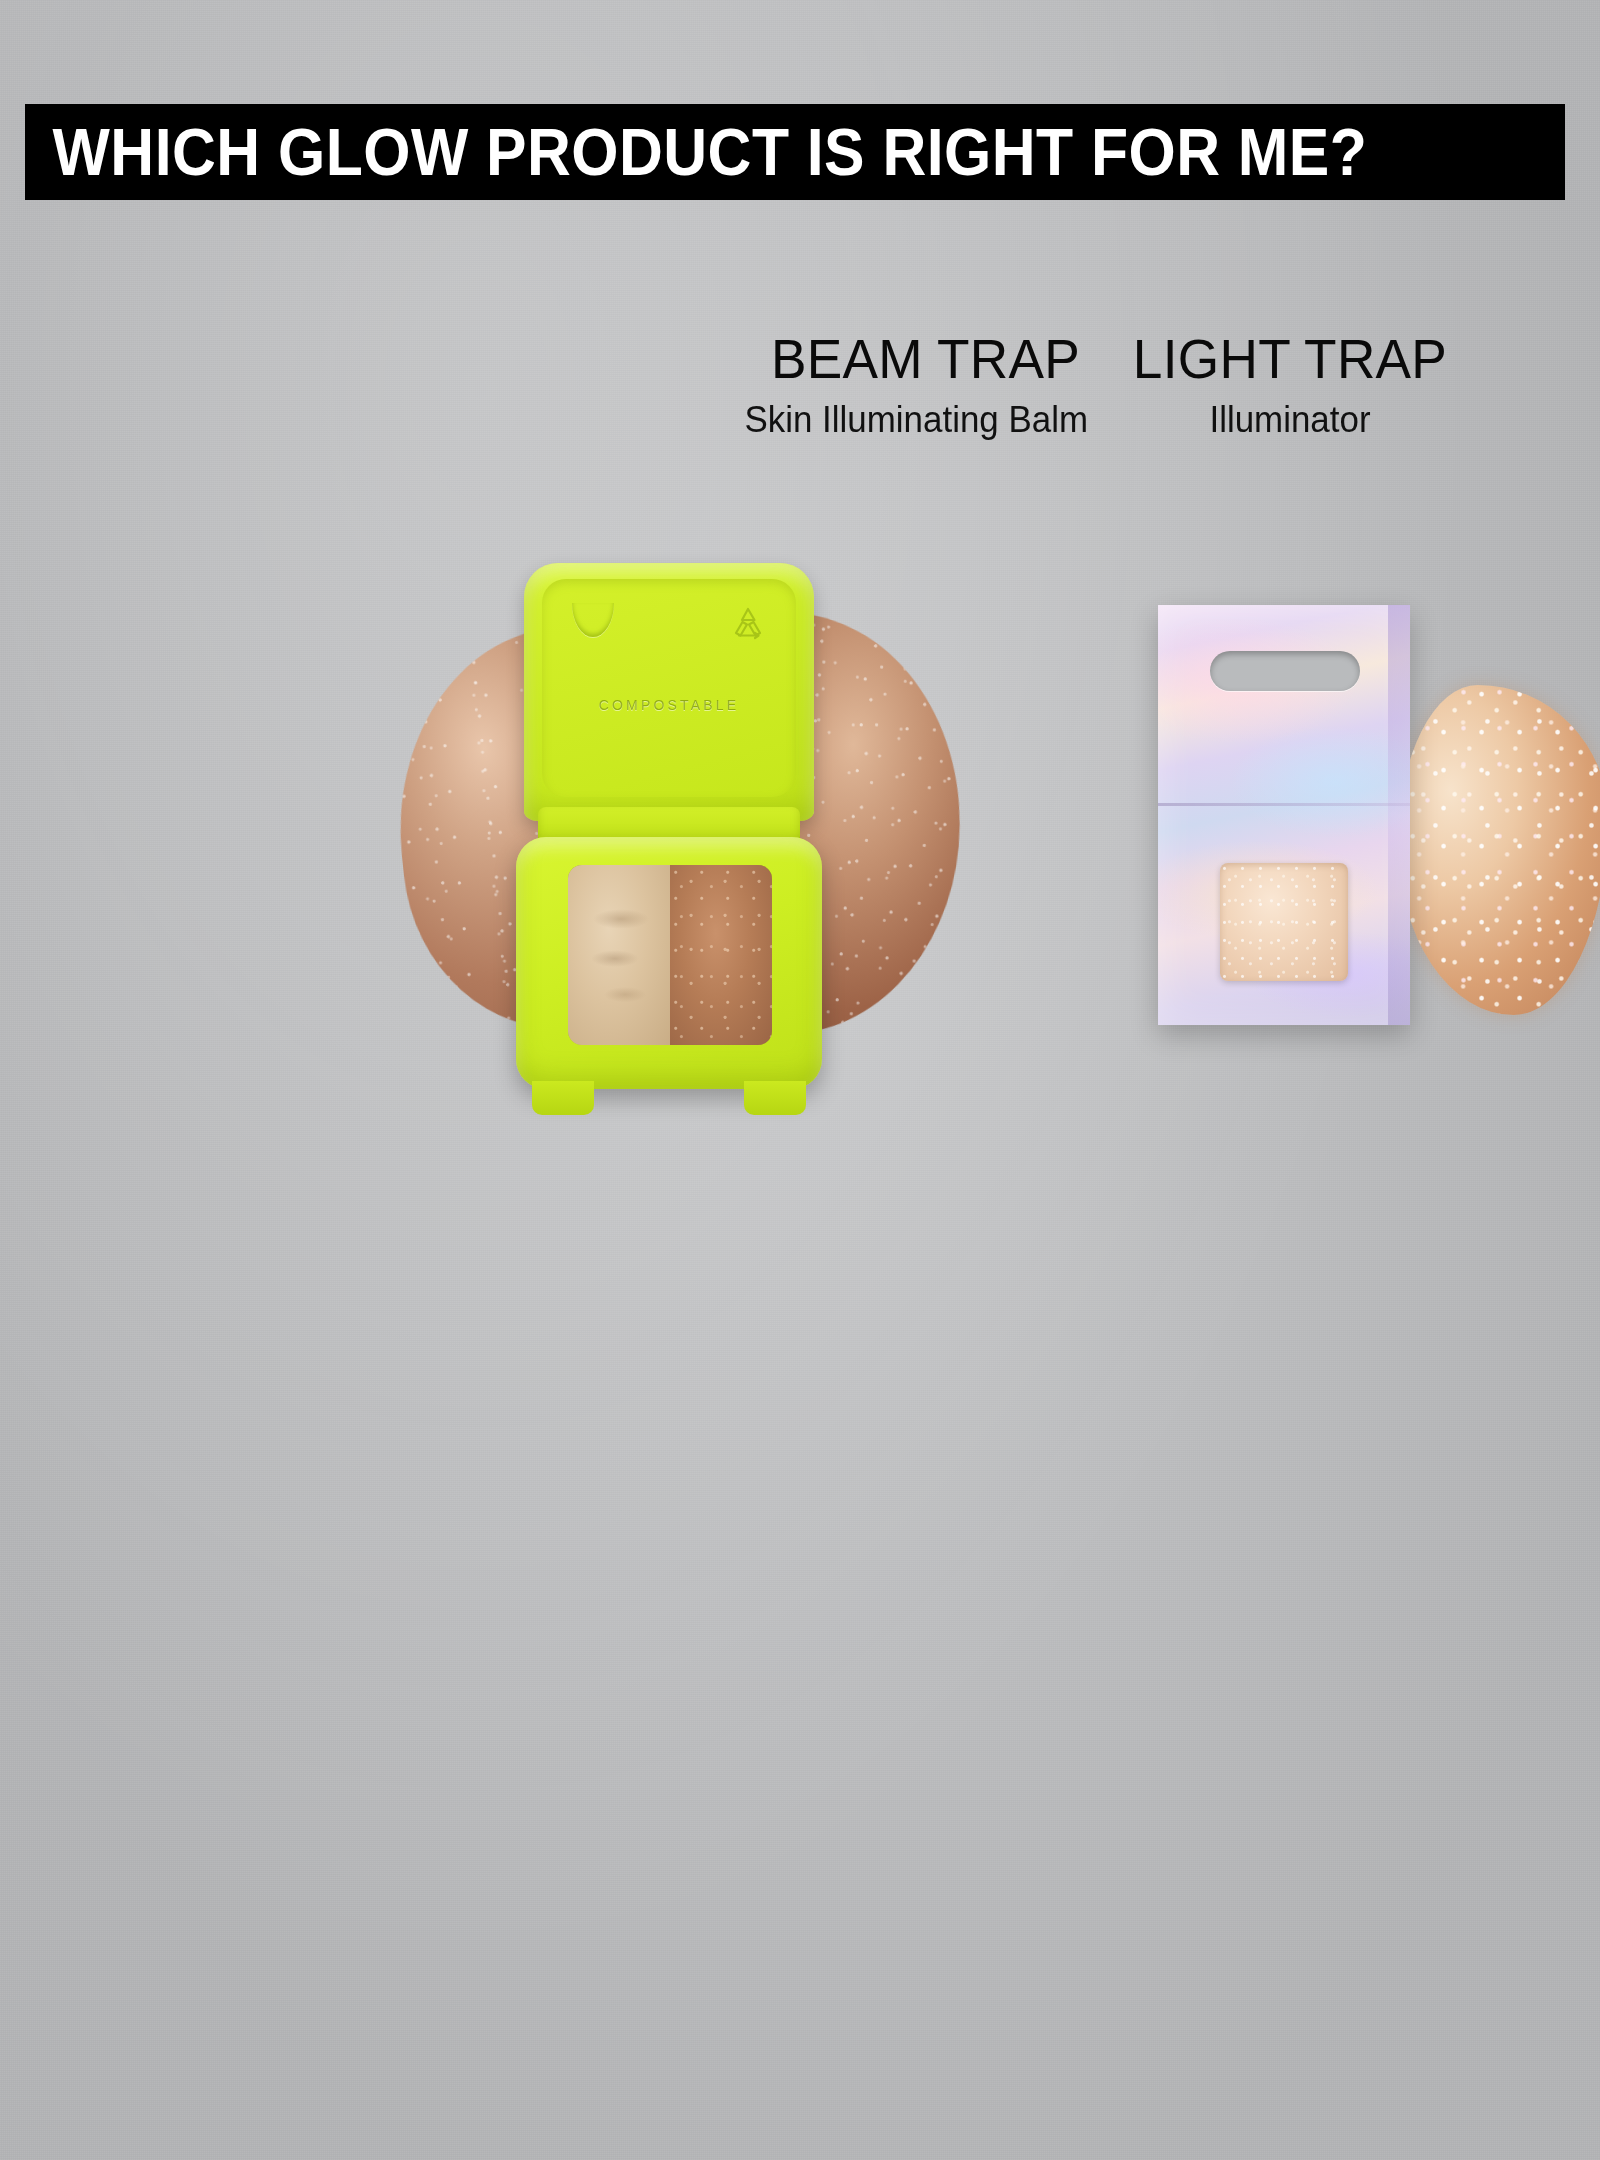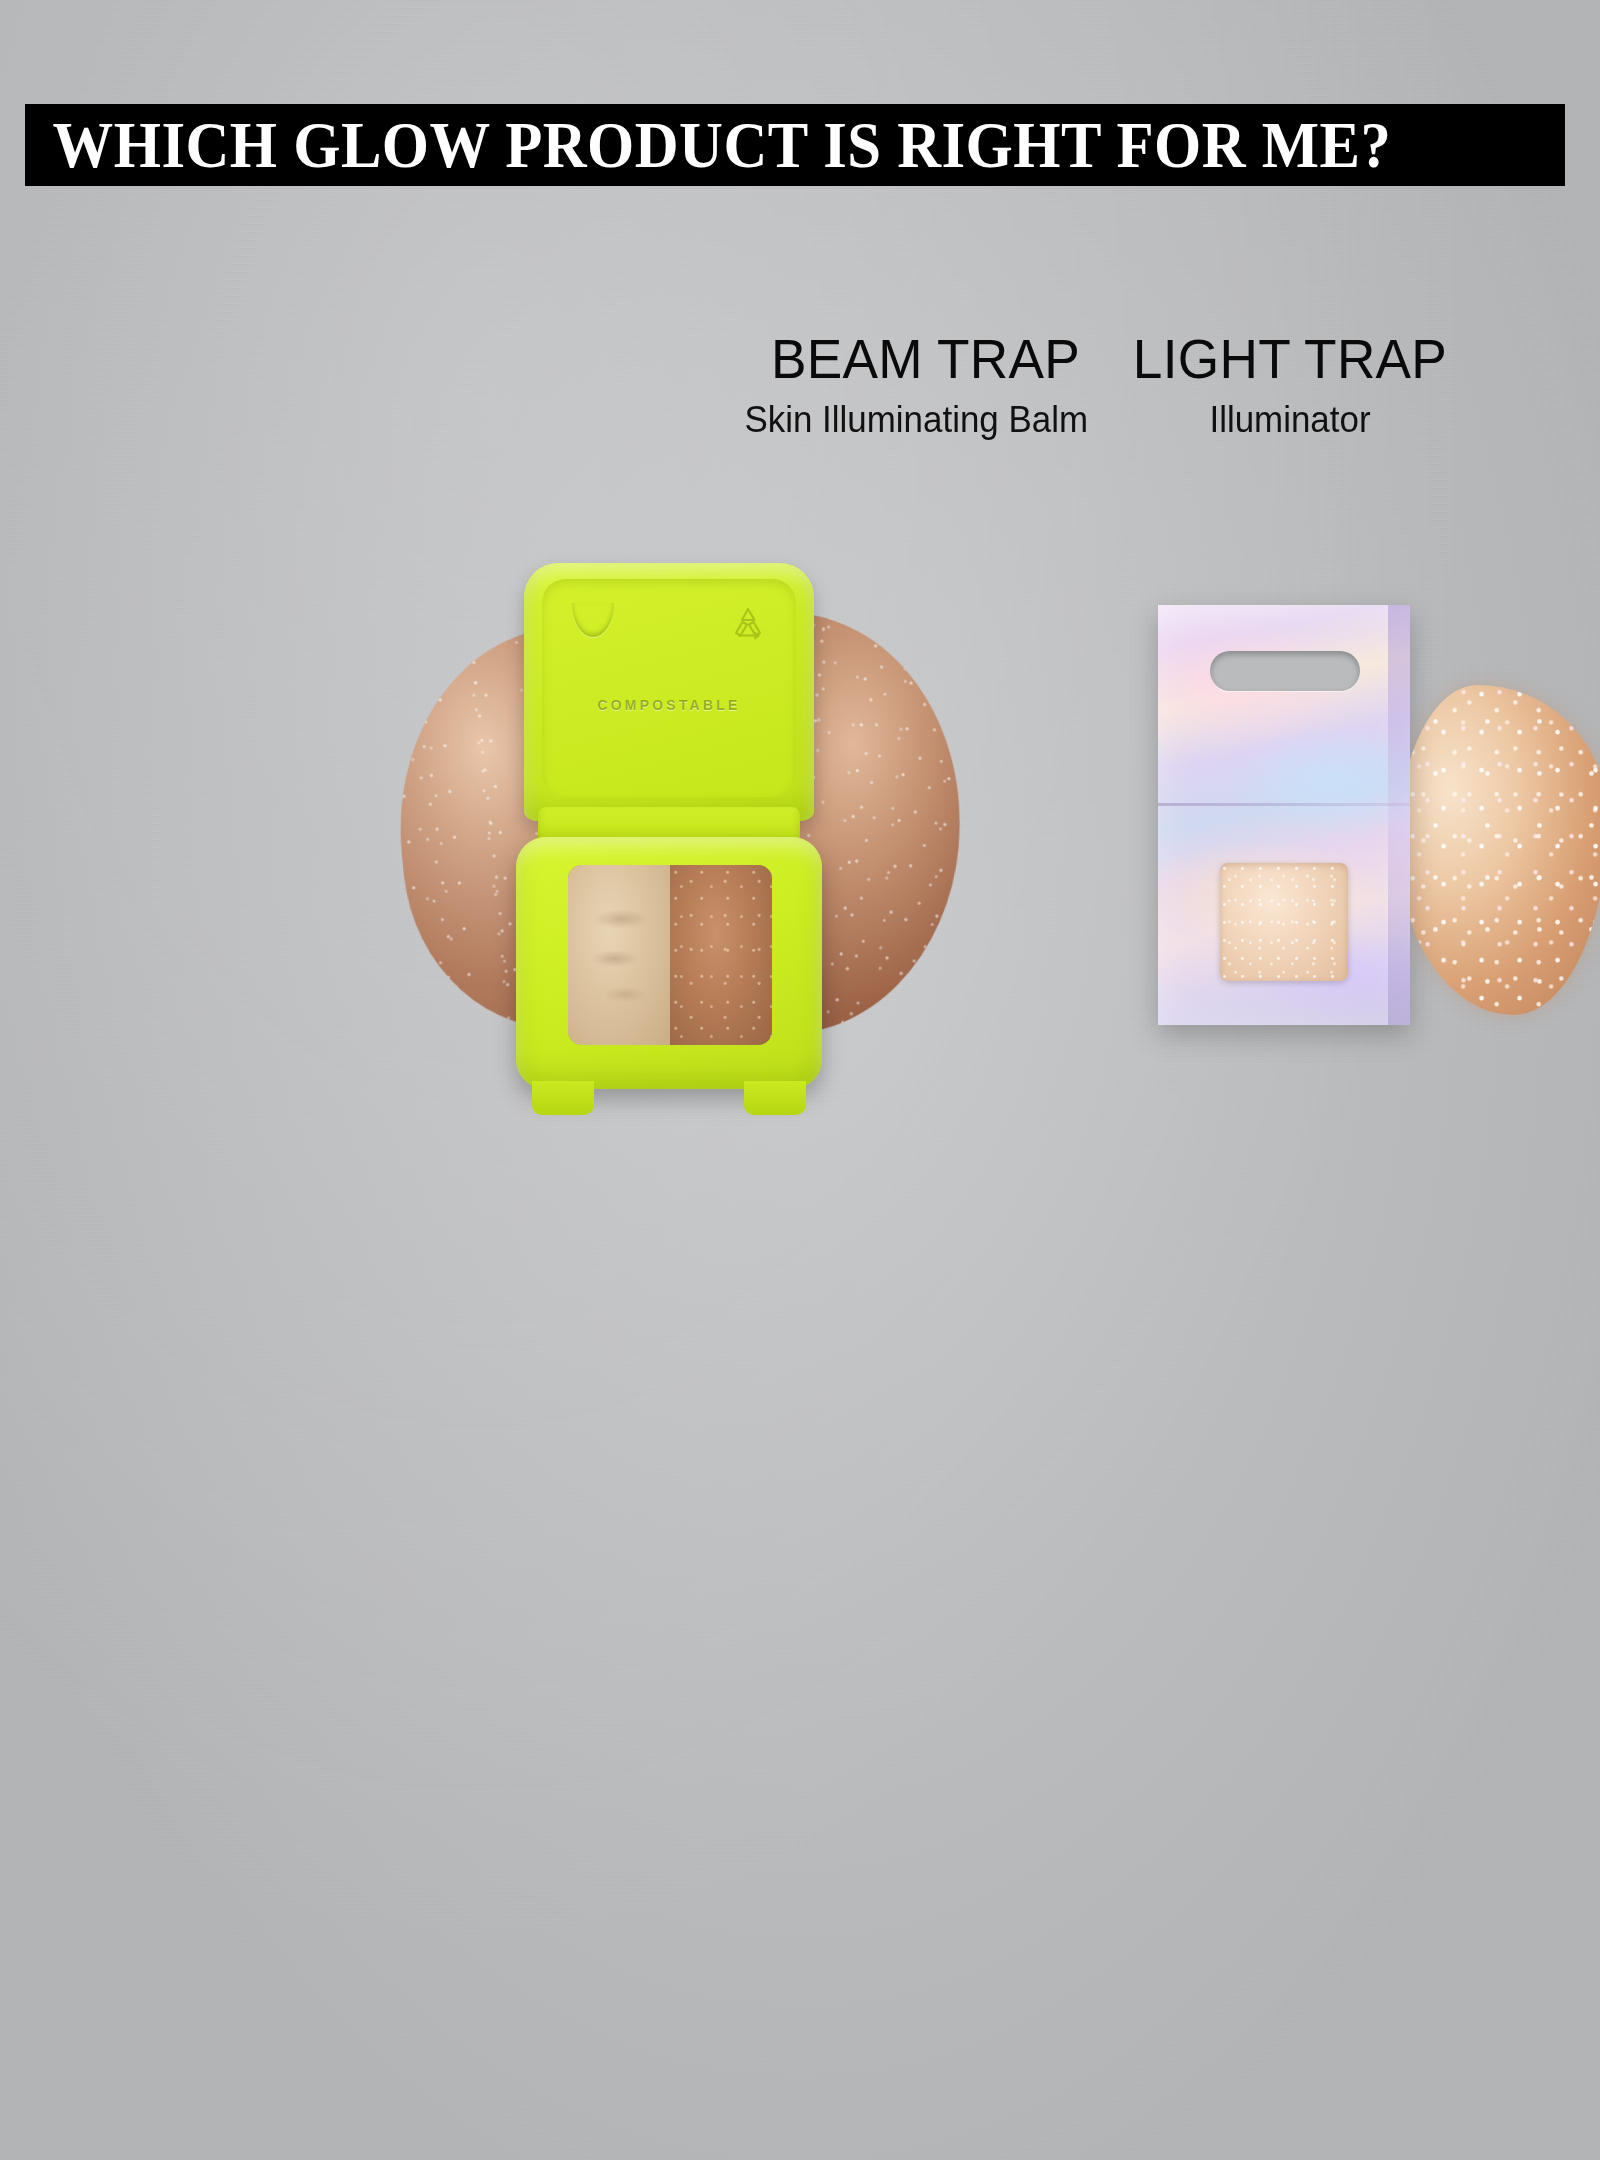--- a/index.html
+++ b/index.html
@@ -30,23 +30,23 @@
   }
   #vig {
     position:absolute; inset:0; pointer-events:none; z-index:1;
     background:radial-gradient(ellipse at 50% 42%, rgba(255,255,255,.16), rgba(0,0,0,.05) 78%);
   }
 
   .layer { position:absolute; z-index:3; }
 
   
   #title-bar {
-    left:25px; top:104px; width:1540px; height:82px;
+    left:25px; top:104px; width:1540px; height:96px;
     background:#000;
-    display:flex; align-items:center;font-family:Liberation Serif, serif;
+    display:flex; align-items:center;
   }
   #title-text {
     color:#fff;
     font-size:66px;
     font-weight:700;
     letter-spacing:.5px;
     line-height:1;
     padding-left:30px;
     transform:scaleX(.92);
     transform-origin:left center;
@@ -130,21 +130,21 @@
     position:absolute; right:26px; top:24px; width:44px; height:40px;
     opacity:.45;
   }
   #recycle-icon svg { width:100%; height:100%; display:block; }
   #compostable-text {
     position:absolute; left:0; right:0; top:118px;
     text-align:center;
     font-size:14px; letter-spacing:3.2px;
     color:rgba(122,150,8,.72);
     text-shadow:0 1px 0 rgba(255,255,255,.5);
-    font-weight:700;
+    font-weight:400;
   }
   #hinge {
     position:absolute; left:118px; top:252px; width:262px; height:40px;
     border-radius:8px;
     background:linear-gradient(180deg,#d2ef28,#bfe016);
     box-shadow:inset 0 -5px 8px rgba(120,150,0,.35);
   }
   #compact-base {
     position:absolute; left:96px; top:282px; width:306px; height:252px;
     border-radius:30px;

